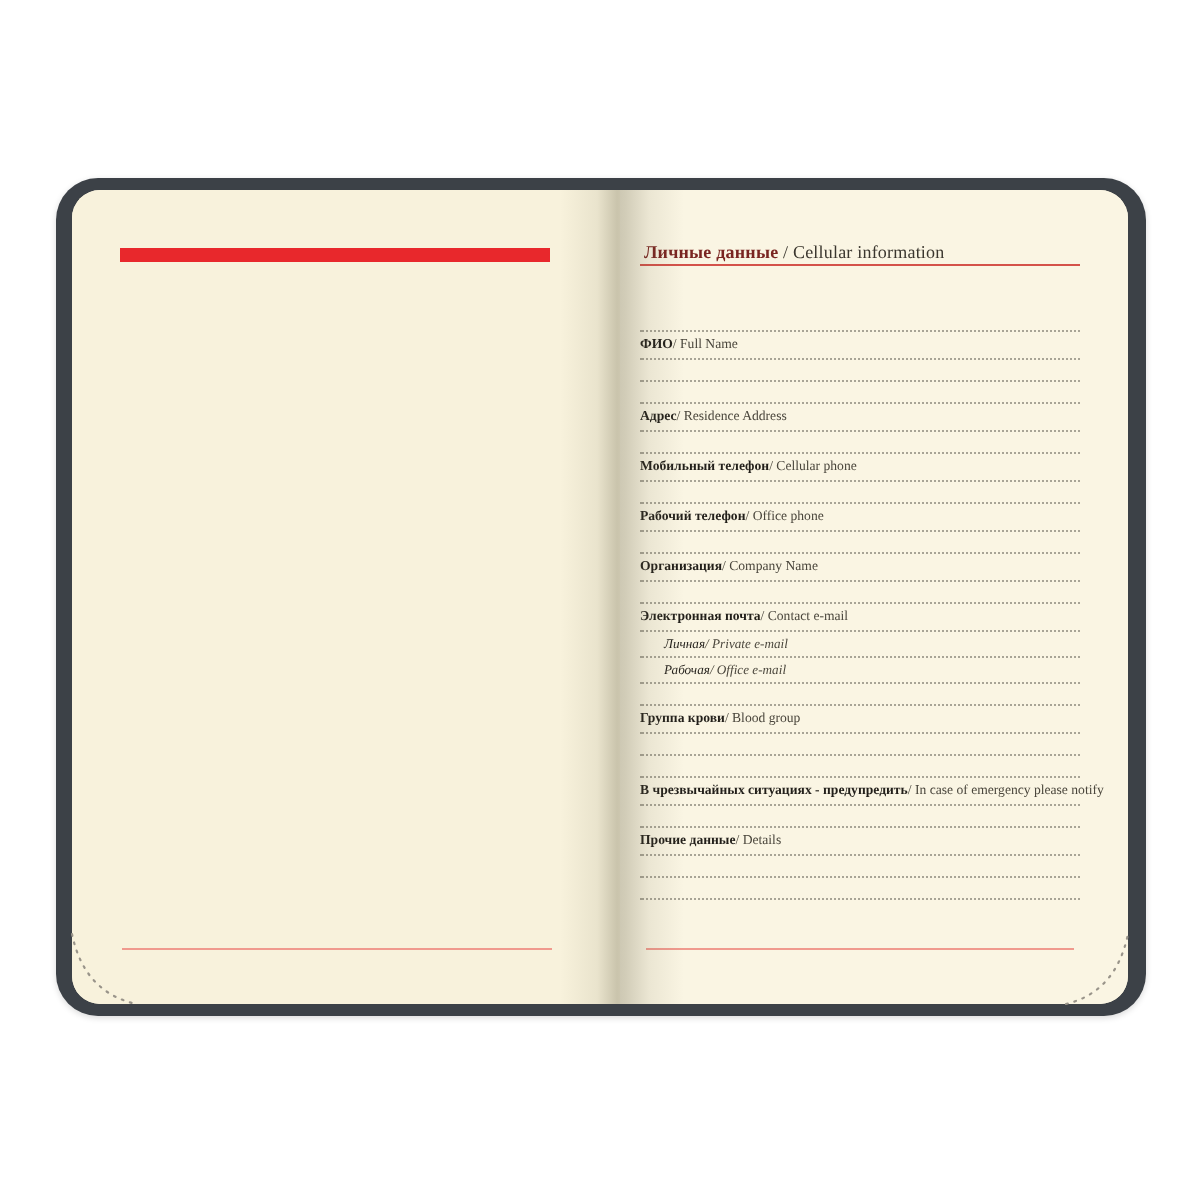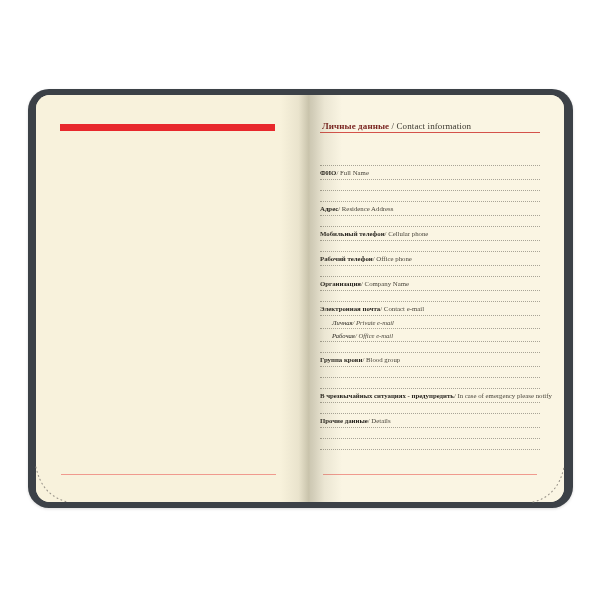--- a/index.html
+++ b/index.html
@@ -63,21 +63,21 @@
   <div class="notebook">
     <div class="pages">
 
       <div class="page left">
         <div class="stripe" style="background: rgb(232, 40, 44);"></div>
         <div class="footline left-fl" style="background: rgb(240, 154, 142);"></div>
       </div>
 
       <div class="page right">
         <div class="rp-header">
-          <span class="h-ru" style="color: rgb(122, 37, 33);">Личные данные</span><span class="h-sep" style="color: rgb(58, 54, 46);"> / </span><span class="h-en" style="color: rgb(58, 54, 46);">Contact information</span>
+          <span class="h-ru" style="color: rgb(122, 37, 33);">Личные данные</span><span class="h-sep" style="color: rgb(58, 54, 46);"> / </span><span class="h-en" style="color: rgb(58, 54, 46);">Cellular information</span>
         </div>
         <div class="header-rule" style="background: rgb(212, 82, 74);"></div>
         <div class="form" style="border-top: 1px dotted rgb(168, 164, 150);">
             <div class="row field" style="border-bottom: 1px dotted rgb(168, 164, 150);">
               <span class="ru" style="color: rgb(34, 31, 26);">ФИО</span>
               <span class="en" style="color: rgb(74, 70, 60);"> / Full Name</span>
             </div>
             <div class="row line" style="border-bottom: 1px dotted rgb(168, 164, 150);"></div>
             <div class="row line" style="border-bottom: 1px dotted rgb(168, 164, 150);"></div>
             <div class="row field" style="border-bottom: 1px dotted rgb(168, 164, 150);">

